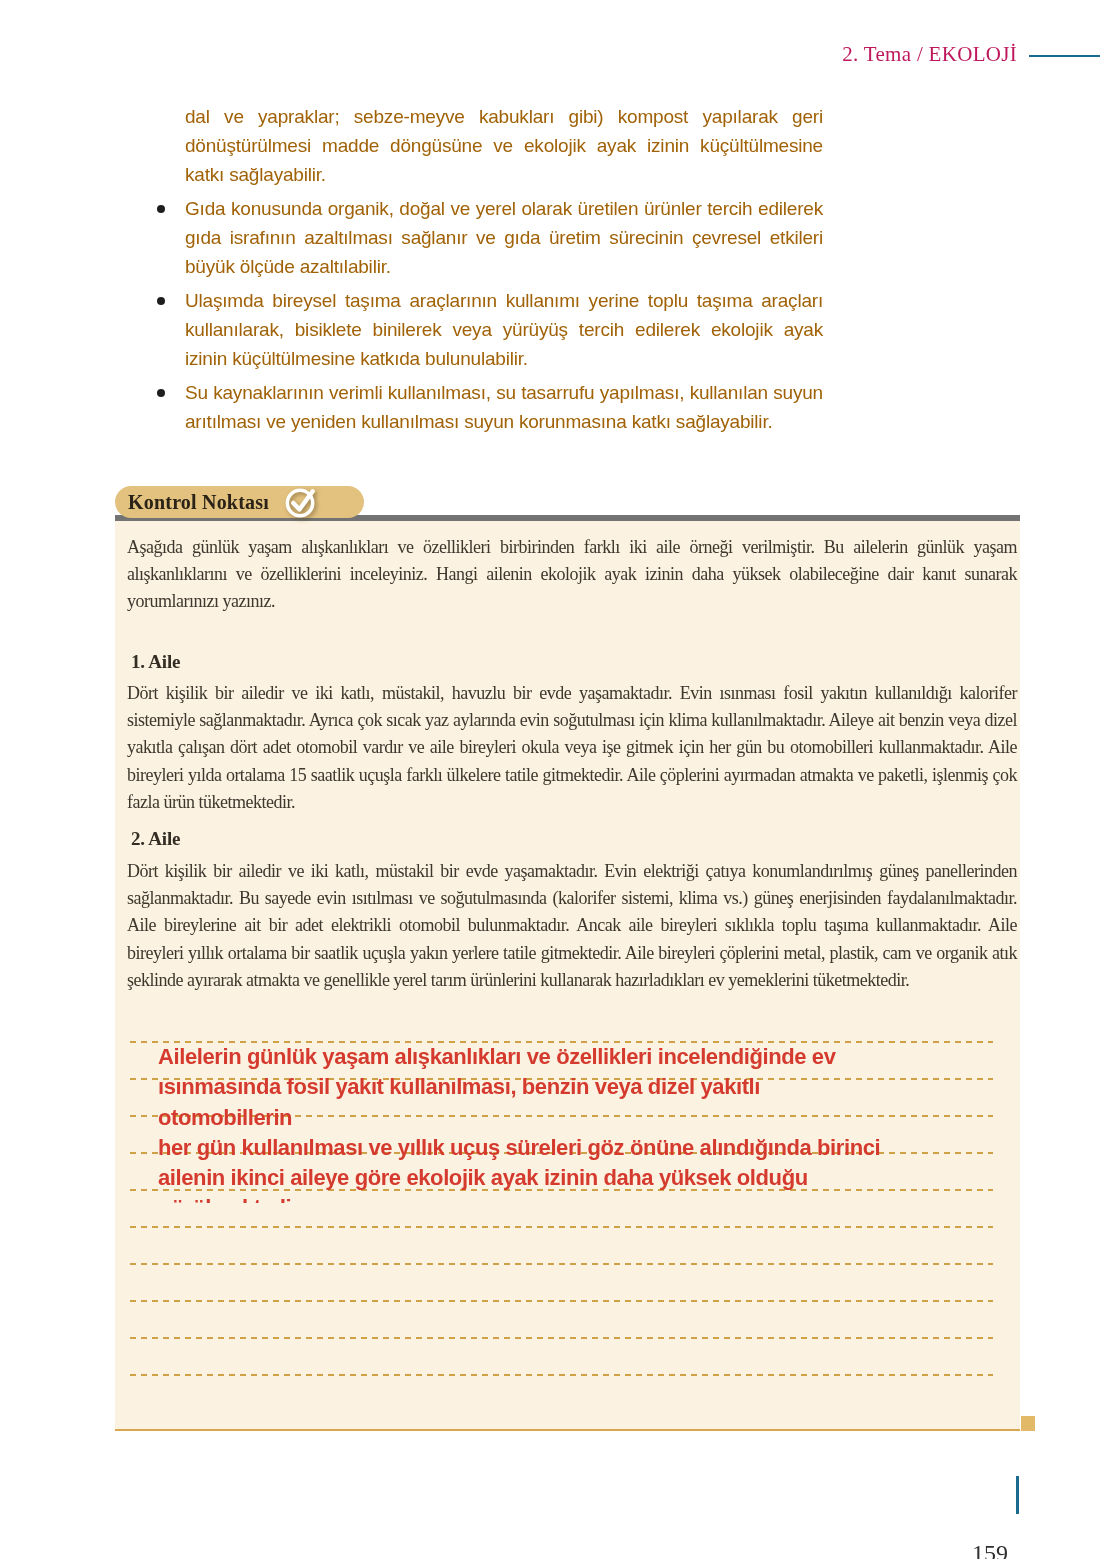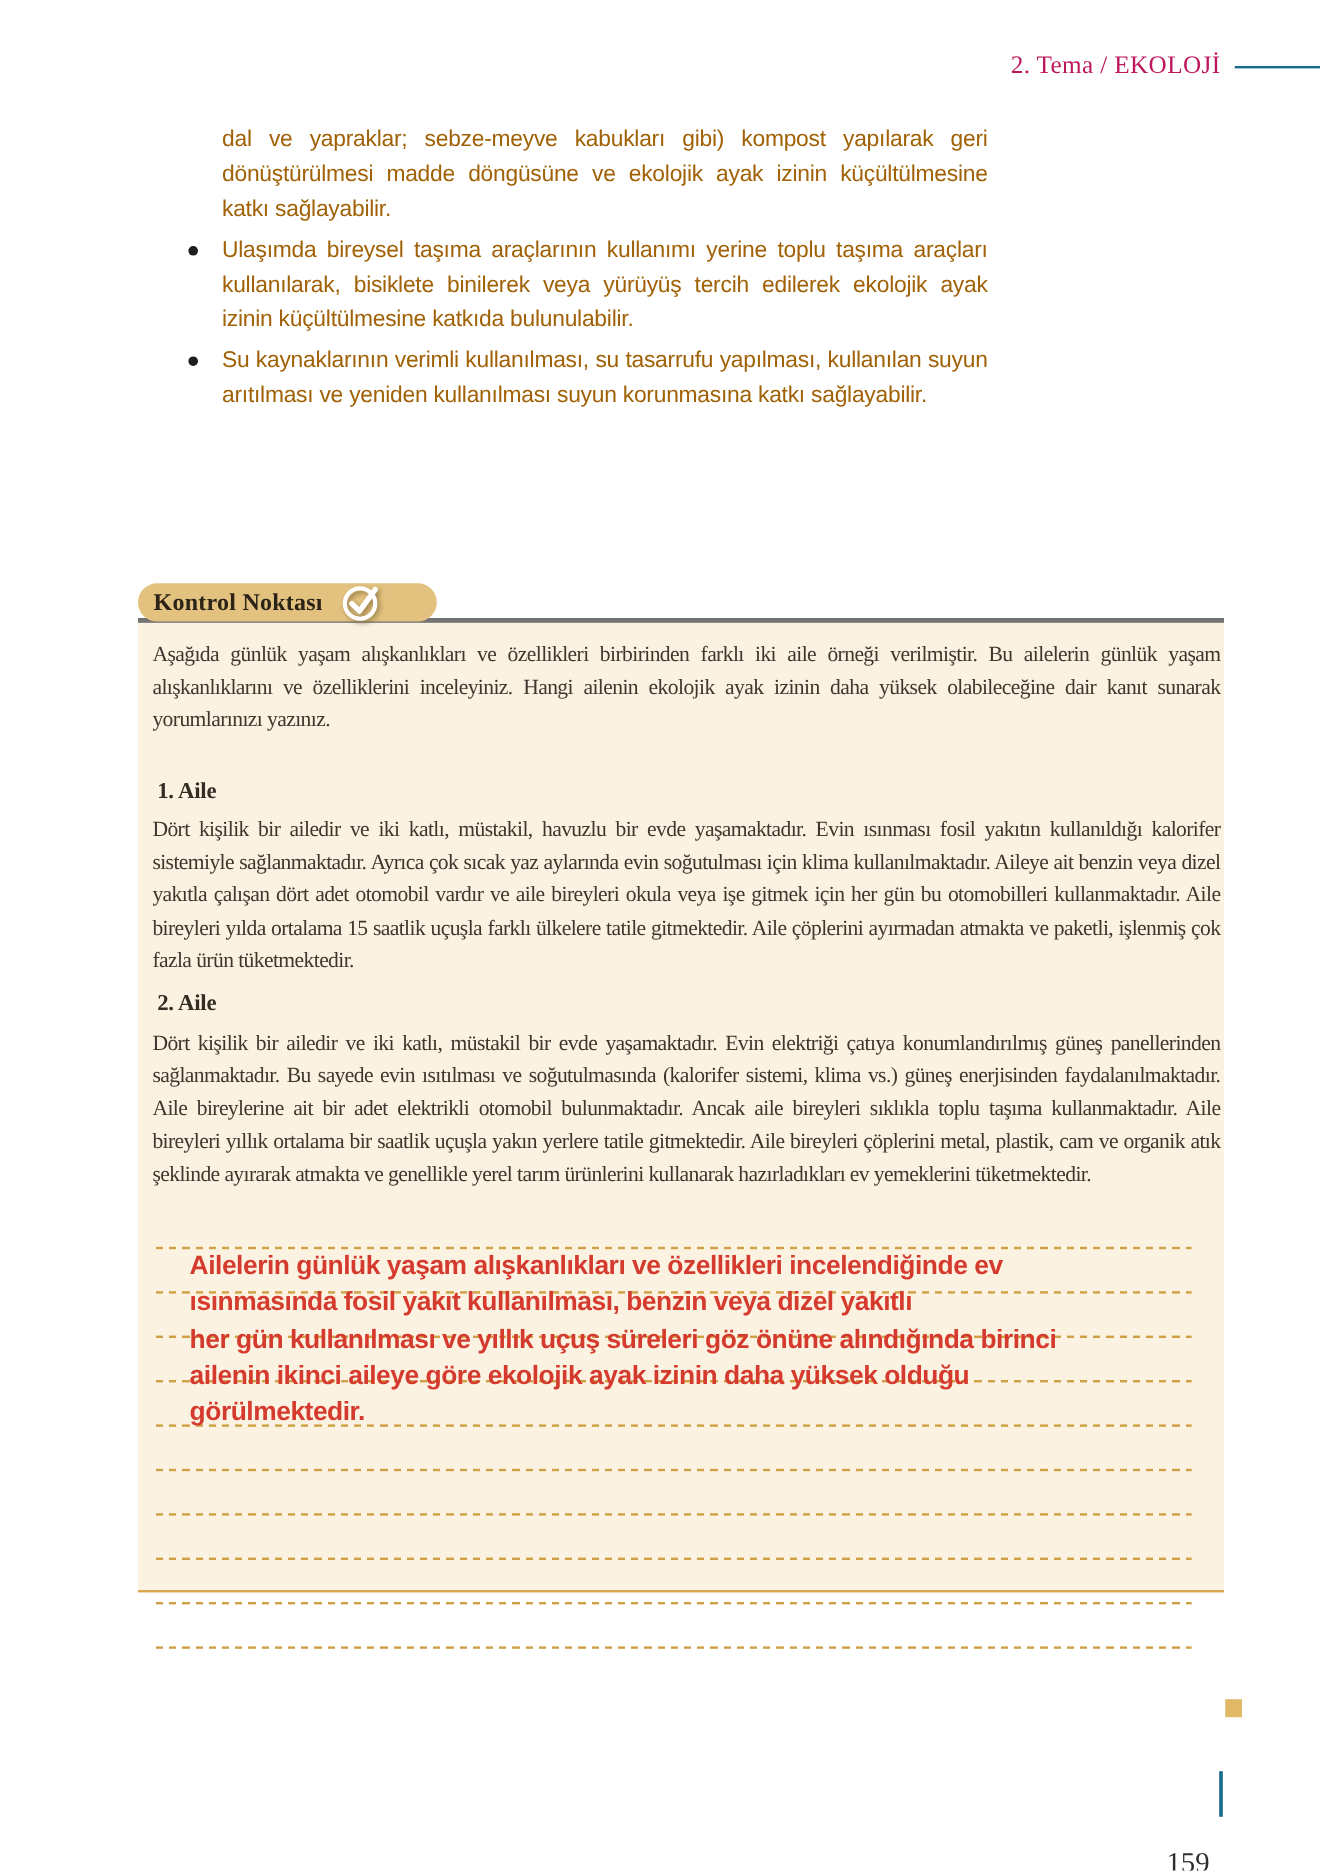--- a/index.html
+++ b/index.html
@@ -37,23 +37,23 @@
     position:absolute; left:13px; top:0; line-height:32px;
     font-family:"Liberation Serif", serif; font-weight:bold; font-size:20px;
     color:#2b2317; letter-spacing:.2px;
   }
   .cp-icon {
     position:absolute; left:167px; top:-4px; width:39px; height:39px;
     filter:drop-shadow(2px 2px 2px rgba(95,75,35,.55));
   }
   
   .panel {
-    position:absolute; left:115px; top:515px; width:905px; height:812px;
+    position:absolute; left:115px; top:515px; width:905px; height:916px;
     box-sizing:border-box; background:#fcf2e1;
-    border-top:4px solid #737373; border-bottom:2px solid #d8a850; z-index:1;
+    border-top:6px solid #737373; border-bottom:2px solid #d8a850; z-index:1;
   }
   .p-intro, .fam-p {
     position:absolute; left:12px; width:890px; margin:0;
     font-family:"Liberation Serif", serif; font-size:18px; line-height:27.2px;
     letter-spacing:-0.5px; color:#3d372e; text-align:justify;
   }
   .p-intro { top:13px; }
   .fam-h {
     position:absolute; left:12px; margin:4px;
     font-family:"Liberation Serif", serif; font-weight:bold; font-size:19px;
@@ -91,20 +91,24 @@
 <div class="page">
 
   <div class="hdr">
     <span class="hdr-title">2. Tema / EKOLOJİ</span><span class="hdr-rule"></span>
   </div>
 
   <div class="toplist">
     <p class="para">dal ve yapraklar; sebze-meyve kabukları gibi) kompost yapılarak geri dönüştürülmesi madde döngüsüne ve ekolojik ayak izinin küçültülmesine katkı sağlayabilir.</p>
     <div class="para">
       <span class="dot"></span>
+      <span>Gıda konusunda organik, doğal ve yerel olarak üretilen ürünler tercih edilerek gıda israfının azaltılması sağlanır ve gıda üretim sürecinin çevresel etkileri büyük ölçüde azaltılabilir.</span>
+    </div>
+    <div class="para">
+      <span class="dot"></span>
       <span>Ulaşımda bireysel taşıma araçlarının kullanımı yerine toplu taşıma araçları kullanılarak, bisiklete binilerek veya yürüyüş tercih edilerek ekolojik ayak izinin küçültülmesine katkıda bulunulabilir.</span>
     </div>
     <div class="para">
       <span class="dot"></span>
       <span>Su kaynaklarının verimli kullanılması, su tasarrufu yapılması, kullanılan suyun arıtılması ve yeniden kullanılması suyun korunmasına katkı sağlayabilir.</span>
     </div>
   </div>
 
   <div class="cp-bar">
     <span class="cp-title">Kontrol Noktası</span>
@@ -130,20 +134,21 @@
     <div class="wline" style="top:668px"></div>
     <div class="wline" style="top:705px"></div>
     <div class="wline" style="top:742px"></div>
     <div class="wline" style="top:779px"></div>
     <div class="wline" style="top:816px"></div>
     <div class="wline" style="top:853px"></div>
 
     <div class="answer">
       <div class="ans-line">Ailelerin günlük yaşam alışkanlıkları ve özellikleri incelendiğinde ev</div>
       <div class="ans-line">ısınmasında fosil yakıt kullanılması, benzin veya dizel yakıtlı</div>
+      <div class="ans-line">otomobillerin</div>
       <div class="ans-line">her gün kullanılması ve yıllık uçuş süreleri göz önüne alındığında birinci</div>
       <div class="ans-line">ailenin ikinci aileye göre ekolojik ayak izinin daha yüksek olduğu</div>
       <div class="ans-line">görülmektedir.</div>
     </div>
   </div>
 
   <div class="corner-sq"></div>
 
   <span class="pageno">159</span>
   <span class="pageno-rule"></span>

